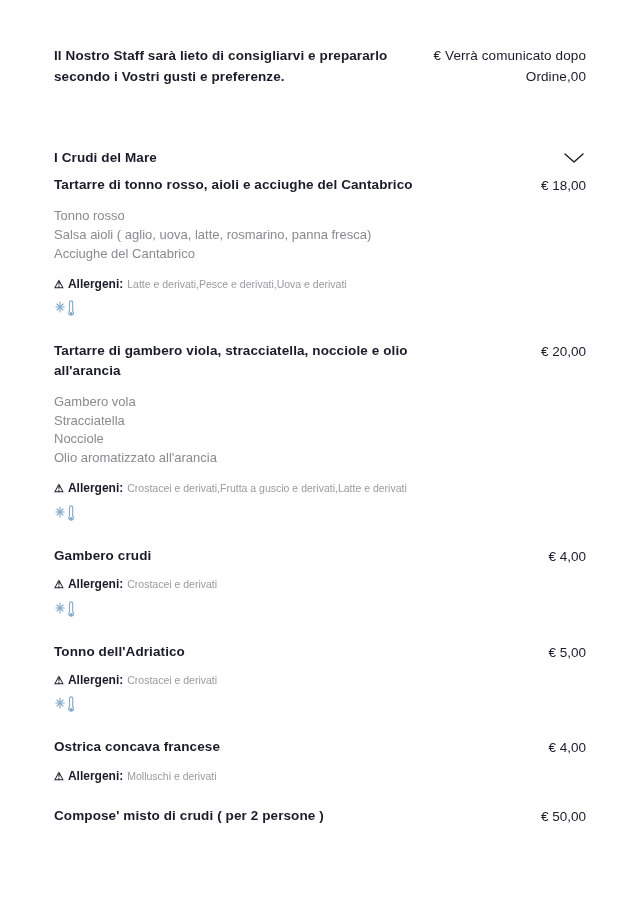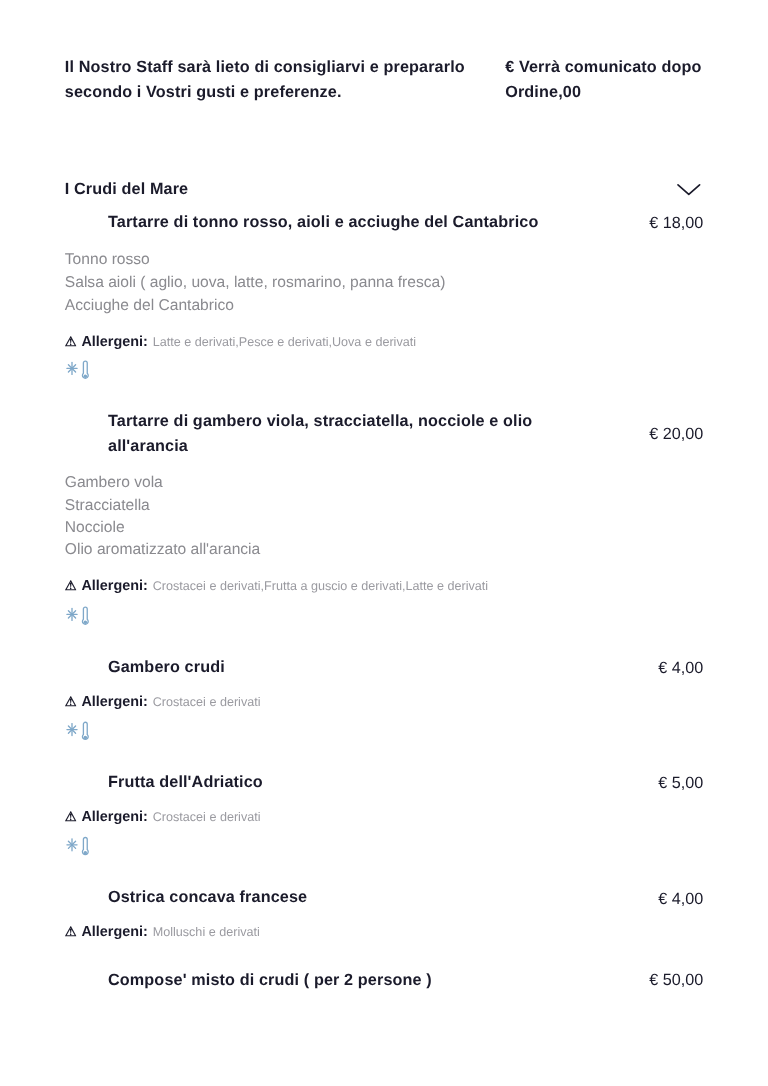--- a/index.html
+++ b/index.html
@@ -33,23 +33,23 @@
   .intro-text {
     font-size: 13.5px;
     font-weight: 700;
     line-height: 1.55;
     max-width: 345px;
     color: #1b1b2b;
     letter-spacing: 0.1px;
   }
   .intro-price {
     font-size: 13.5px;
-    font-weight: 700;
+    font-weight: 400;
     line-height: 1.55;
-    text-align: left;
+    text-align: right;
     width: 165px;
     color: #1b1b2b;
     letter-spacing: 0.1px;
   }
 
   
   .section-head {
     margin-top: 62px;
     position: relative;
     text-align: left;
@@ -69,24 +69,23 @@
     cursor: pointer;
   }
   .chevron svg { display: block; }
 
   
   .dish { margin-top: 10px; }
   .dish + .dish { margin-top: 22px; }
 
   .dish-head {
     display: flex;
-    align-items: center;
+    align-items: flex-start;
     justify-content: space-between;
     gap: 14px;
-    margin-left: 36px;
   }
   .dish-name {
     font-size: 13.5px;
     font-weight: 700;
     line-height: 1.5;
     color: #1b1b2b;
     max-width: 400px;
     letter-spacing: 0.1px;
   }
   .dish-price {
@@ -242,21 +241,21 @@
             </g>
             <g stroke="#7fa8c9" stroke-width="1.1" fill="none">
               <path d="M15.5 3.5 a1.6 1.6 0 0 1 3.2 0 V12 a2.4 2.4 0 1 1 -3.2 0 Z"></path>
             </g>
             <circle cx="17.1" cy="14.6" r="1.5" fill="#7fa8c9"></circle>
           </svg>
         </div>
       </div>
       <div class="dish compact">
         <div class="dish-head">
-          <div class="dish-name">Frutta dell'Adriatico</div>
+          <div class="dish-name">Tonno dell'Adriatico</div>
           <div class="dish-price">€ 5,00</div>
         </div>
         <div class="allergens">
           <span class="allergen-warn">⚠</span>
           <span class="allergen-label">Allergeni:</span>
           <span class="allergen-list">Crostacei e derivati</span>
         </div>
         <div class="frozen">
           <svg width="22" height="20" viewBox="0 0 22 20">
             <g stroke="#7fa8c9" stroke-width="1.1" stroke-linecap="round" fill="none">

